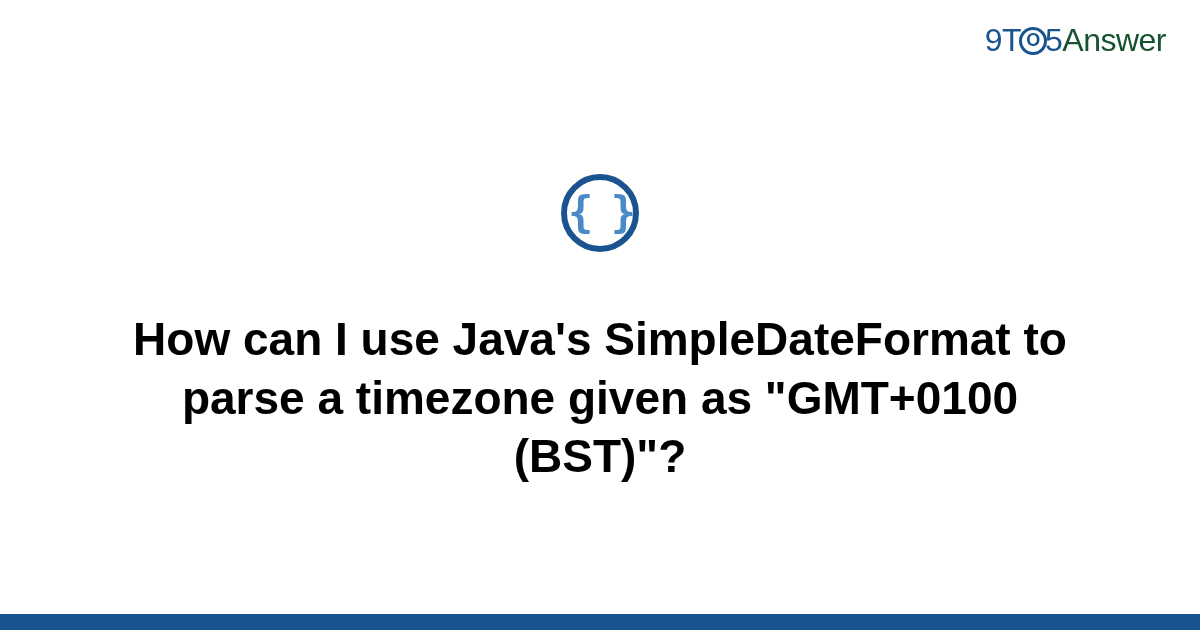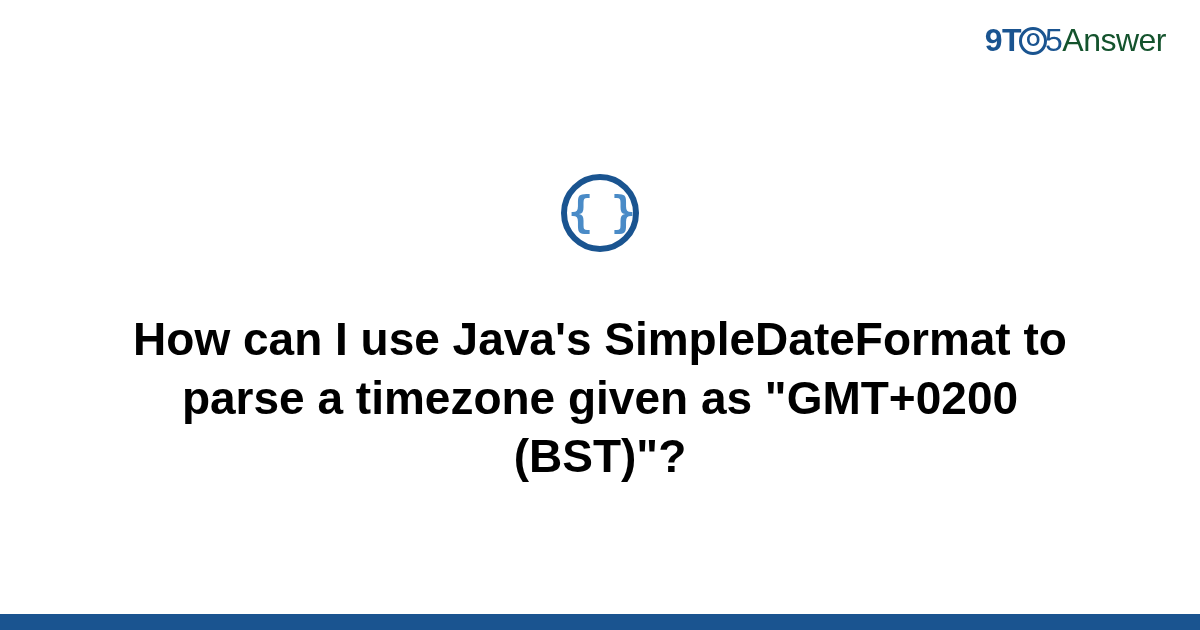--- a/index.html
+++ b/index.html
@@ -18,21 +18,21 @@
     .logo {
       position: absolute;
       top: 22px;
       right: 34px;
       font-size: 32px;
       font-weight: 400;
       letter-spacing: -0.5px;
     }
     .logo-9t {
       color: #1a5490;
-      font-weight: 700;
+      font-weight: 400;
     }
     .logo-circle {
       display: inline-flex;
       align-items: center;
       justify-content: center;
       width: 28px;
       height: 28px;
       border: 3px solid #1a5490;
       border-radius: 50%;
       font-size: 18px;
@@ -98,16 +98,16 @@
 <body>
 
 <div class="logo">
   <span class="logo-9t">9T</span><span class="logo-circle">O</span><span class="logo-5">5</span><span class="logo-answer">Answer</span>
 </div>
 
 <div class="content">
   <div class="icon-wrapper">
     <span class="icon-braces">{ }</span>
   </div>
-  <h1 class="question-title">How can I use Java's SimpleDateFormat to parse a timezone given as "GMT+0200 (BST)"?</h1>
+  <h1 class="question-title">How can I use Java's SimpleDateFormat to parse a timezone given as "GMT+0100 (BST)"?</h1>
 </div>
 
 <div class="bottom-bar"></div>
 
 </body></html>

